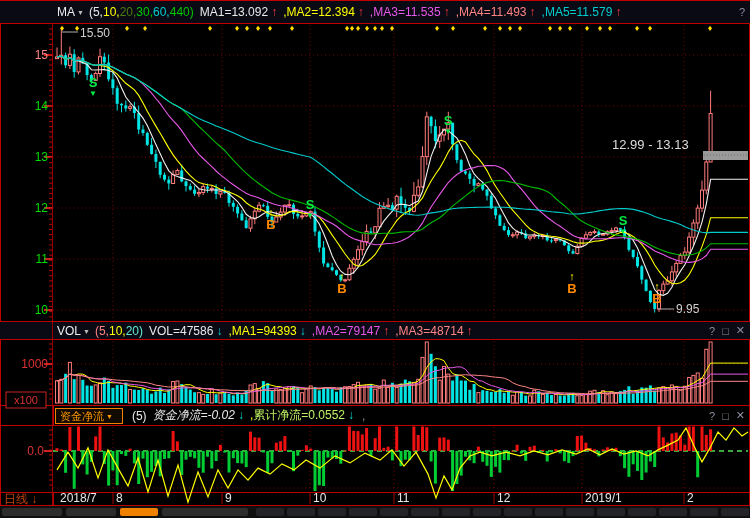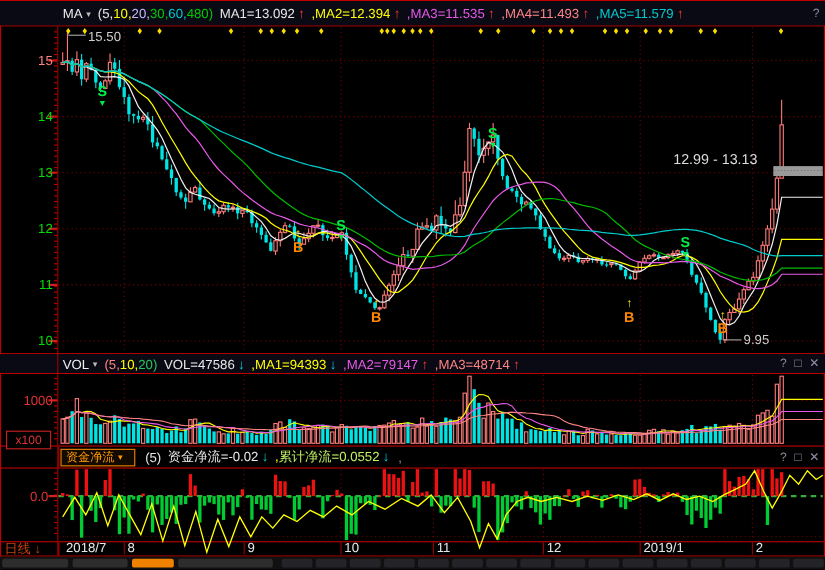--- a/index.html
+++ b/index.html
@@ -40,48 +40,48 @@
 
   <div class="pane" style="top:24px;height:297px;z-index:1;"></div>
   <div class="pane" style="top:340px;height:65px;z-index:1;"></div>
   <div class="pane" style="top:425px;height:67px;z-index:1;"></div>
 
   <div class="hdr" id="hdr-main">
     <span class="lpad"></span>
     <span class="ind">
       <span>MA</span><i class="dd">▼</i>
     </span>
-    <span class="pv" id="ma-params" style="margin-right: 6px;"><span style="color: rgb(232, 232, 232);">(5,</span><span style="color: rgb(255, 255, 0);">10,</span><span style="color: #c4b5fd;">20,</span><span style="color: rgb(0, 200, 0);">30,</span><span style="color: rgb(0, 204, 204);">60,</span><span style="color: rgb(0, 200, 0);">480)</span></span>
+    <span class="pv" id="ma-params" style="margin-right: 6px;"><span style="color: rgb(232, 232, 232);">(5,</span><span style="color: rgb(255, 255, 0);">10,</span><span style="color: #4d7c0f;">20,</span><span style="color: rgb(0, 200, 0);">30,</span><span style="color: rgb(0, 204, 204);">60,</span><span style="color: rgb(0, 200, 0);">440)</span></span>
     <span class="pv" id="ma-values"><span style="color: rgb(232, 232, 232);">MA1=13.092</span><span class="arr" style="color: rgb(255, 59, 59);">↑</span><span style="color: rgb(255, 255, 0);">,</span><span style="color: rgb(255, 255, 0);">MA2=12.394</span><span class="arr" style="color: rgb(255, 59, 59);">↑</span><span style="color: rgb(232, 88, 232);">,</span><span style="color: rgb(232, 88, 232);">MA3=11.535</span><span class="arr" style="color: rgb(255, 59, 59);">↑</span><span style="color: rgb(255, 132, 132);">,</span><span style="color: rgb(255, 132, 132);">MA4=11.493</span><span class="arr" style="color: rgb(255, 59, 59);">↑</span><span style="color: rgb(0, 204, 204);">,</span><span style="color: rgb(0, 204, 204);">MA5=11.579</span><span class="arr" style="color: rgb(255, 59, 59);">↑</span></span>
     <span class="hicons" id="ma-icons">
         <span>?</span>
       </span>
   </div>
 
   <div class="hdr" id="hdr-vol">
     <span class="lpad"></span>
     <span class="ind">
       <span>VOL</span><i class="dd">▼</i>
     </span>
-    <span class="pv" id="vol-params" style="margin-right: 6px;"><span style="color: rgb(255, 132, 132);">(5,</span><span style="color: rgb(255, 255, 0);">10,</span><span style="color: #22c55e;">20)</span></span>
+    <span class="pv" id="vol-params" style="margin-right: 6px;"><span style="color: rgb(255, 132, 132);">(5,</span><span style="color: rgb(255, 255, 0);">10,</span><span style="color: #5eead4;">20)</span></span>
     <span class="pv" id="vol-values"><span style="color: rgb(232, 232, 232);">VOL=47586</span><span class="arr" style="color: rgb(0, 216, 216);">↓</span><span style="color: rgb(255, 255, 0);">,</span><span style="color: rgb(255, 255, 0);">MA1=94393</span><span class="arr" style="color: rgb(0, 216, 216);">↓</span><span style="color: rgb(232, 88, 232);">,</span><span style="color: rgb(232, 88, 232);">MA2=79147</span><span class="arr" style="color: rgb(255, 59, 59);">↑</span><span style="color: rgb(255, 132, 132);">,</span><span style="color: rgb(255, 132, 132);">MA3=48714</span><span class="arr" style="color: rgb(255, 59, 59);">↑</span></span>
     <span class="hicons" id="vol-icons">
         <span>?</span>
         <span>□</span>
         <span>✕</span>
       </span>
   </div>
 
   <div class="hdr" id="hdr-flow">
     <span class="lpad" style="width:55px"></span>
     <span class="flowbox">
       <span>资金净流</span><i class="dd" style="color:#ff9900">▼</i>
     </span>
     <span style="color:#e8e8e8;margin-right:6px">(5)</span>
-    <span class="pv" id="flow-values"><span style="color: rgb(232, 232, 232);">资金净流=-0.02</span><span class="arr" style="color: rgb(0, 216, 216);">↓</span><span style="color: rgb(255, 255, 0);">,</span><span style="color: #bef264;">累计净流=0.0552</span><span class="arr" style="color: rgb(0, 216, 216);">↓</span></span>
+    <span class="pv" id="flow-values"><span style="color: rgb(232, 232, 232); font-style: italic;">资金净流=-0.02</span><span class="arr" style="color: rgb(0, 216, 216);">↓</span><span style="color: rgb(255, 255, 0);">,</span><span style="color: #bef264;">累计净流=0.0552</span><span class="arr" style="color: rgb(0, 216, 216);">↓</span></span>
     <span style="color:#888;margin-left:2px">,</span>
     <span class="hicons" id="flow-icons">
         <span>?</span>
         <span>□</span>
         <span>✕</span>
       </span>
   </div>
 
   <div id="datebar">
     <span id="period">

